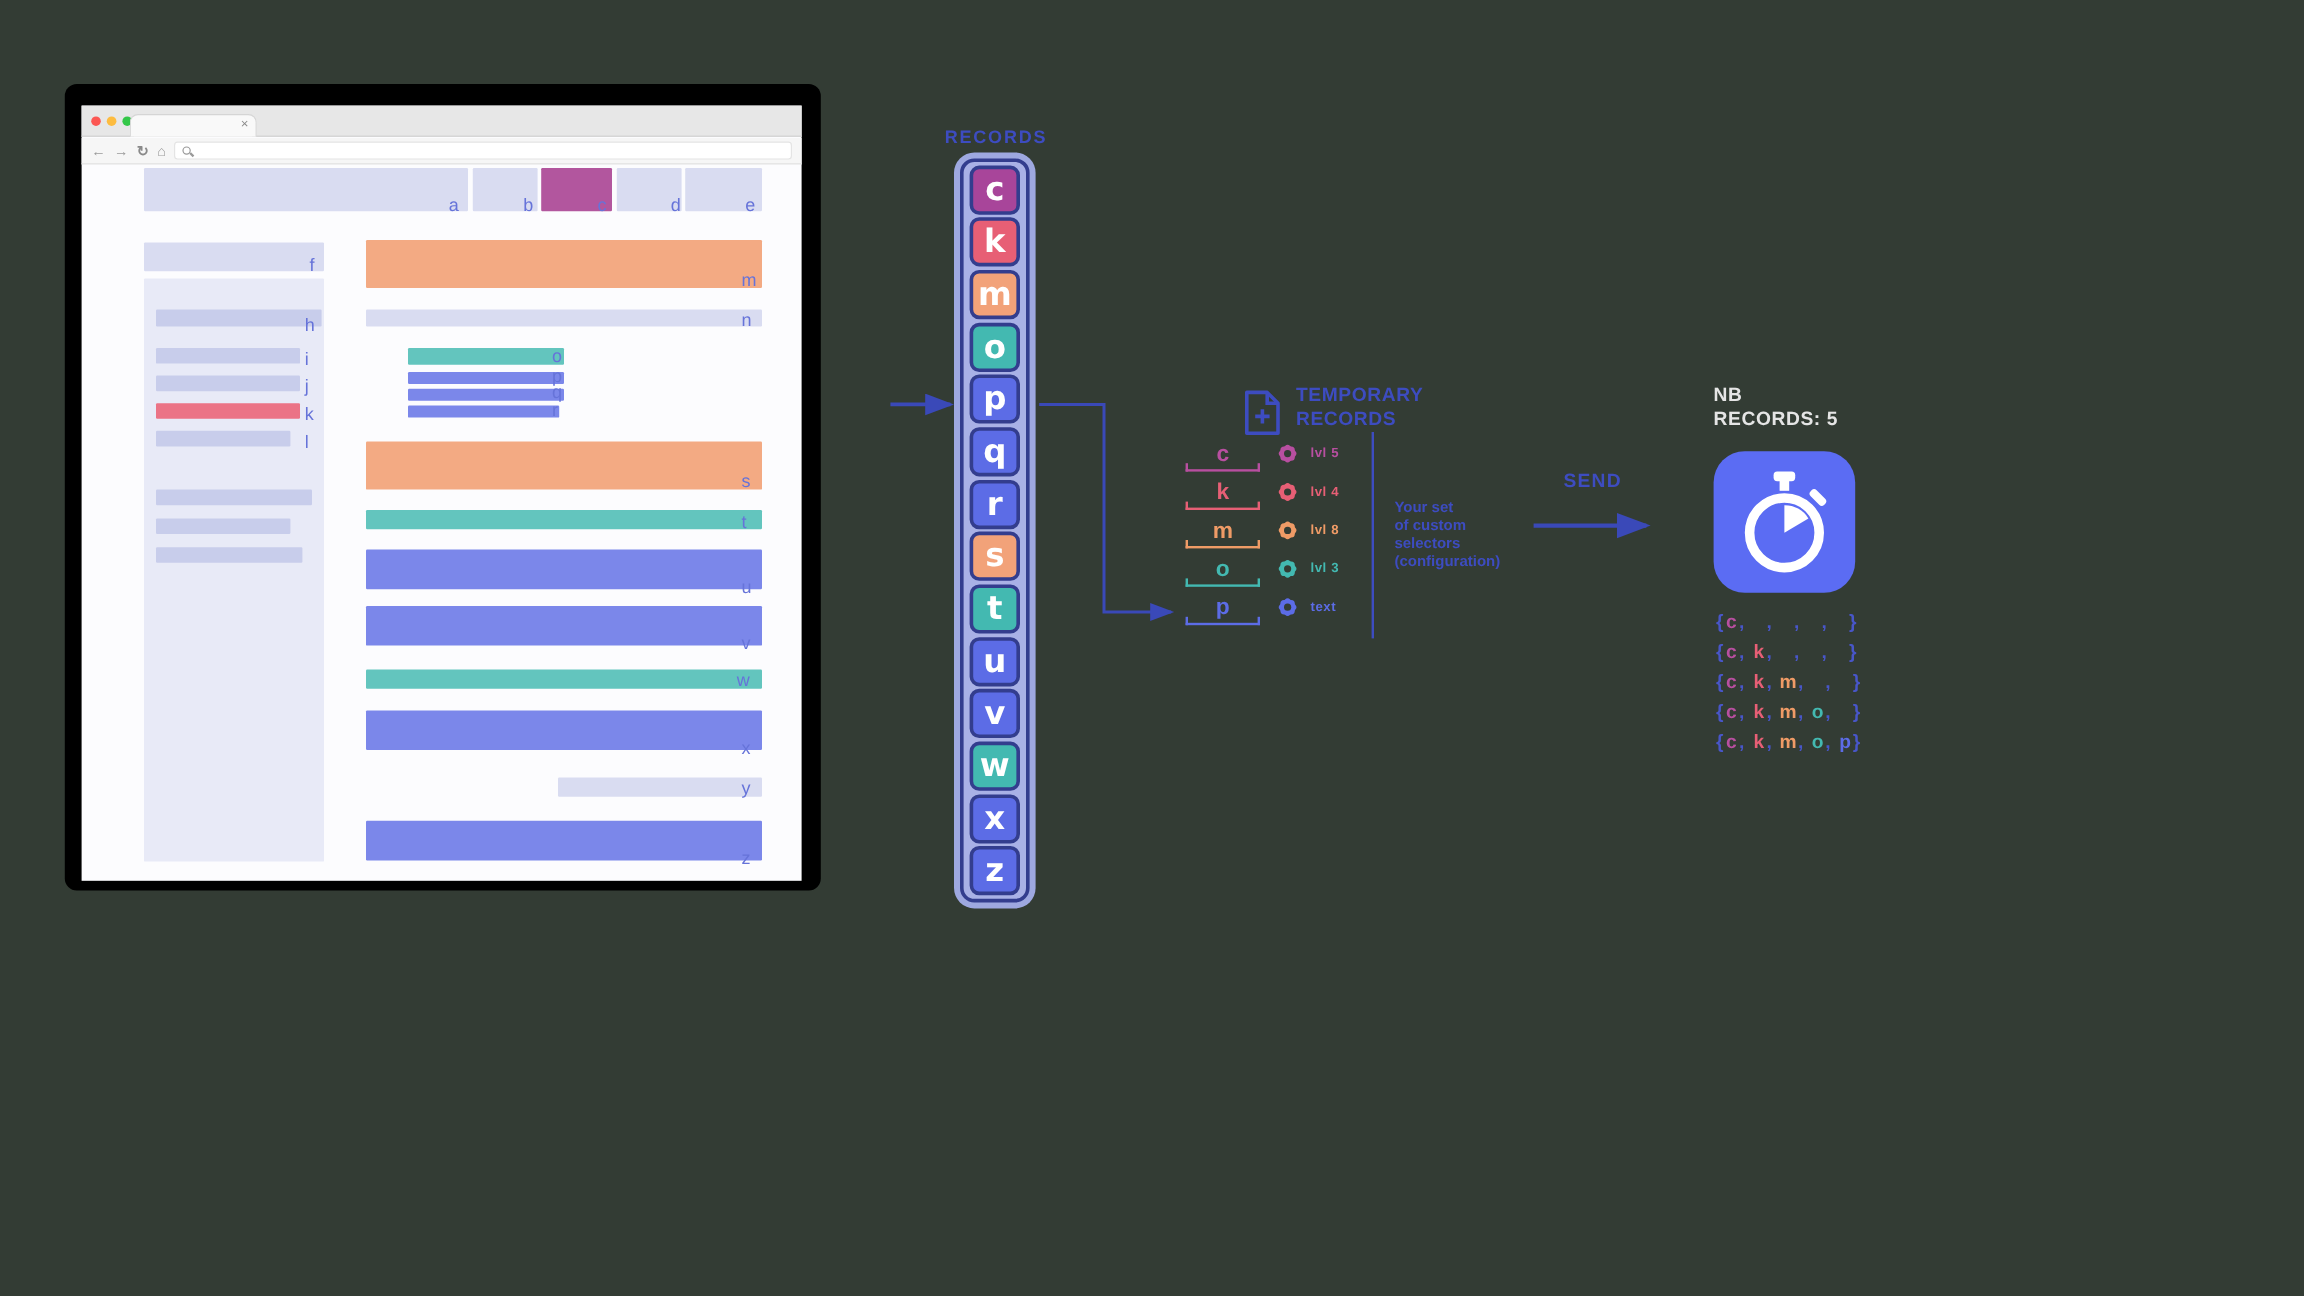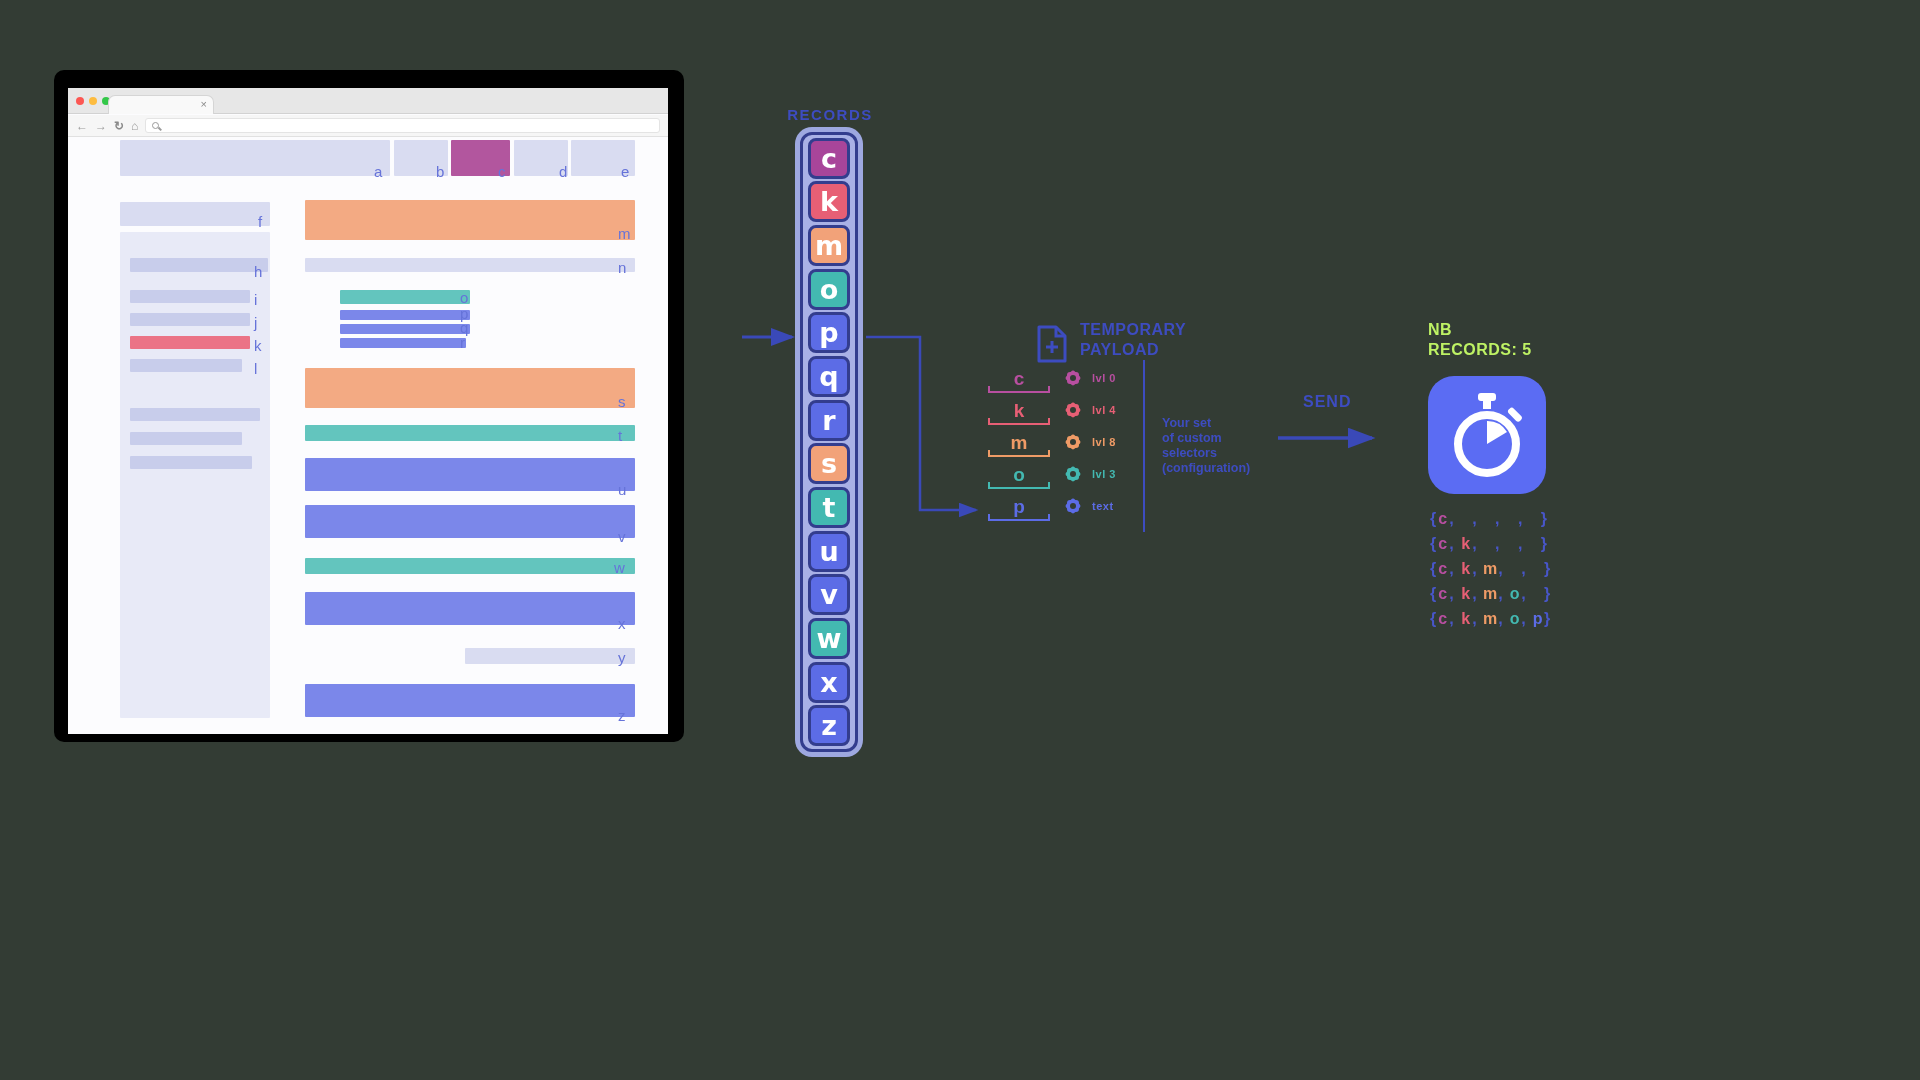--- a/index.html
+++ b/index.html
@@ -56,21 +56,21 @@
   .g2 { transform:rotate(45deg); }
   .gdot { position:absolute; left:6px; top:6px; width:6px; height:6px; background:#333c34; border-radius:50%; z-index:1; }
   .sel-label { margin-left:10px; font-size:11px; font-weight:bold; letter-spacing:0.5px; }
   .vline { position:absolute; left:1143px; top:360px; width:2px; height:172px; background:#3d4cc0; }
   .tr-note { position:absolute; left:1162px; top:416px; font-size:12.5px; font-weight:bold; color:#3d4cc0; white-space:pre-line; line-height:15px; }
 
   
   .send-label { position:absolute; left:1303px; top:393px; font-size:16px; font-weight:bold; letter-spacing:1px; color:#3d4cc0; }
 
   
-  .nb-title { position:absolute; left:1428px; top:320px; font-size:16px; font-weight:bold; letter-spacing:0.5px; line-height:20px; color:#bef264; white-space:pre-line; }
+  .nb-title { position:absolute; left:1428px; top:320px; font-size:16px; font-weight:bold; letter-spacing:0.5px; line-height:20px; color:#e5e5e5; white-space:pre-line; }
   .app-icon { position:absolute; left:1428px; top:376px; width:118px; height:118px; background:#5b6cf3; border-radius:26px; }
   .records-list { position:absolute; left:1430px; top:506px; }
   .rec-line { font-size:16px; font-weight:bold; letter-spacing:1px; line-height:25px; white-space:nowrap; }
   .rletter { display:inline-block; min-width:12px; text-align:center; }
   .rempty { display:inline-block; width:12px; }
 </style>
 </head>
 <body>
 
 <div class="canvas">
@@ -183,33 +183,33 @@
     <polyline points="866,337 920,337 920,510 976,510" fill="none" stroke="#3a49b8" stroke-width="2.5" marker-end="url(#arr)"></polyline>
     <line x1="1278" y1="438" x2="1372" y2="438" stroke="#3a49b8" stroke-width="3.5" marker-end="url(#arr)"></line>
   </svg>
 
   <svg class="doc-icon" width="32" height="40" viewBox="0 0 32 40">
     <path d="M3 3 h17 l9 9 v25 h-26 z" fill="none" stroke="#3d4cc0" stroke-width="3" stroke-linejoin="round"></path>
     <path d="M20 3 v9 h9" fill="none" stroke="#3d4cc0" stroke-width="3"></path>
     <path d="M16 17 v12 M10 23 h12" stroke="#3d4cc0" stroke-width="3"></path>
   </svg>
   <div class="tr-title">TEMPORARY
-PAYLOAD</div>
+RECORDS</div>
   <div class="tr-rows">
       <div class="trow">
         <span class="bracket-wrap">
           <span class="tletter" style="color:#b84fa0">c</span>
           <span class="bracket" style="border-color:#b84fa0"></span>
         </span>
         <span class="gear" style="--c:#b84fa0">
           <span class="g1"></span>
           <span class="g2"></span>
           <span class="gdot"></span>
         </span>
-        <span class="sel-label" style="color:#b84fa0">lvl 0</span>
+        <span class="sel-label" style="color:#b84fa0">lvl 5</span>
       </div>
       <div class="trow">
         <span class="bracket-wrap">
           <span class="tletter" style="color:#e75f75">k</span>
           <span class="bracket" style="border-color:#e75f75"></span>
         </span>
         <span class="gear" style="--c:#e75f75">
           <span class="g1"></span>
           <span class="g2"></span>
           <span class="gdot"></span>

